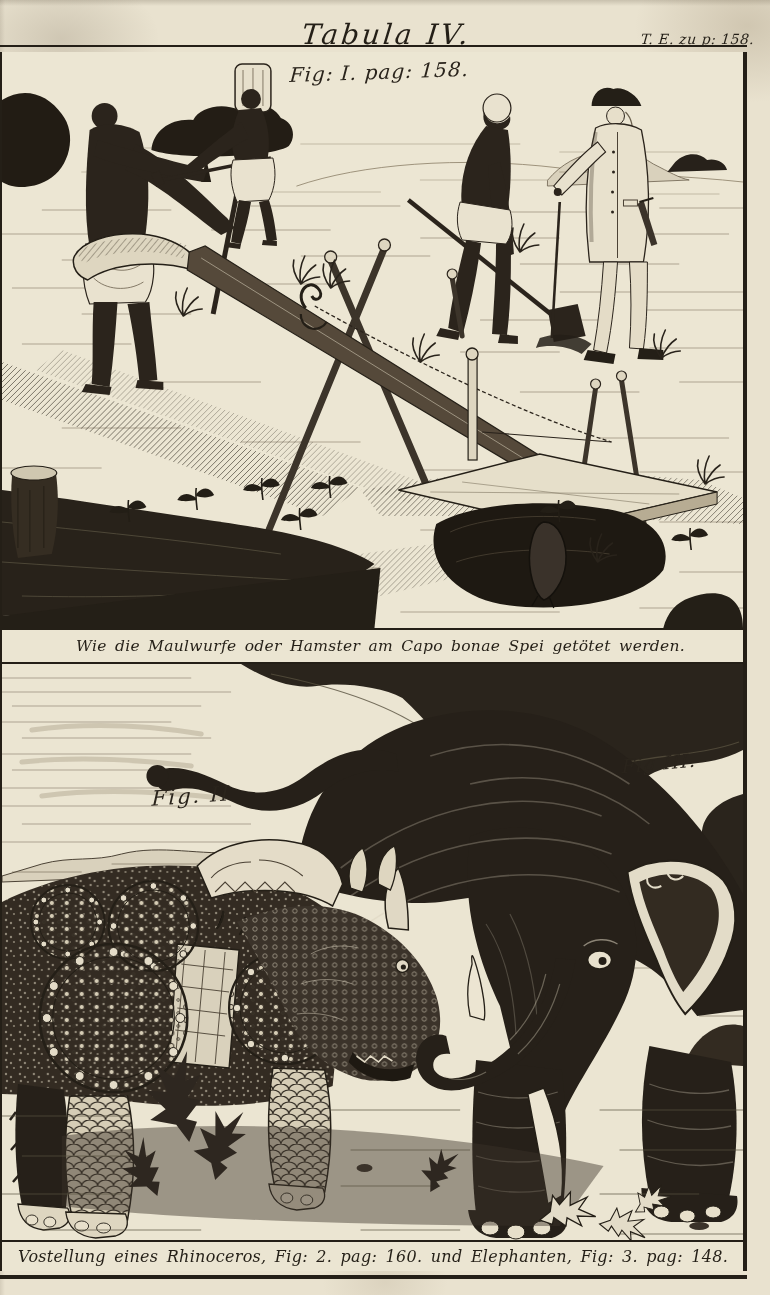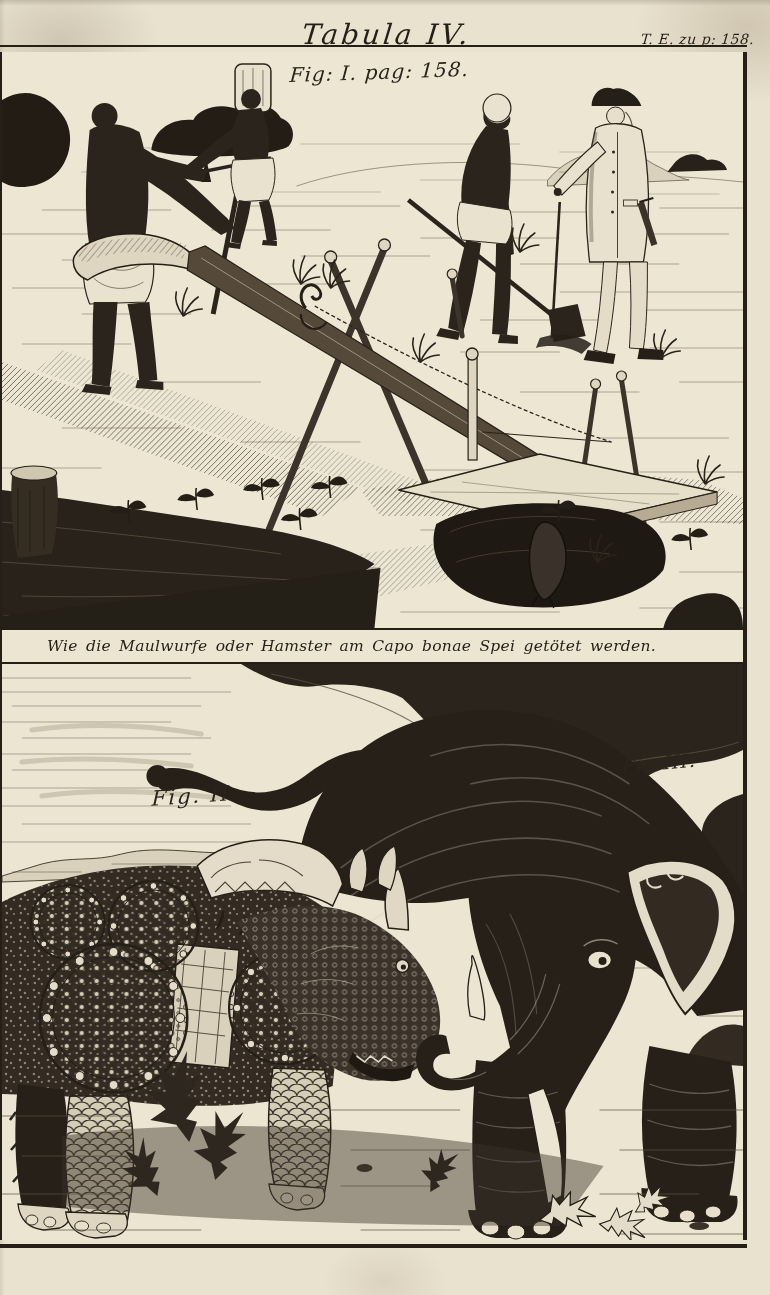--- a/index.html
+++ b/index.html
@@ -34,21 +34,21 @@
   .rule-top{border-top:3px solid #241f17;}
   .panel{position:relative;overflow:hidden;}
   .panel svg{display:block;width:100%;height:100%;}
   .p1{height:576px;}
   .p2{height:576px;}
   .cap{
     height:32px;border-top:2px solid #241f17;border-bottom:2px solid #241f17;
     display:flex;align-items:center;font-style:italic;font-size:15.5px;
     letter-spacing:.3px;word-spacing:3px;white-space:nowrap;background:#ebe5d2;
   }
-  .cap1{padding-left:45px;}
+  .cap1{padding-left:74px;}
   .cap2{height:29px;border-bottom:none;padding-left:16px;font-size:16px;}
   .figlabel{
     position:absolute;font-style:italic;color:#2a241c;white-space:nowrap;
     transform:skewX(-6deg) rotate(-2deg);
   }
   .fl1{left:288px;top:8px;font-size:20px;letter-spacing:1px;}
   .fl2{left:150px;top:120px;font-size:21px;letter-spacing:2px;transform:skewX(-6deg) rotate(-4deg);}
   .fl3{left:620px;top:88px;font-size:19px;letter-spacing:1px;transform:skewX(-6deg) rotate(-5deg);}
 </style>
 </head>
@@ -440,14 +440,15 @@
           <use href="#p2frond" transform="translate(636,548) scale(.9) rotate(60)"></use>
         </g>
         <ellipse cx="364" cy="504" rx="8" ry="4" fill="#3b332a"></ellipse>
         <ellipse cx="700" cy="562" rx="10" ry="4" fill="#3b332a"></ellipse>
       </g>
     </svg>
     <div class="figlabel fl2">Fig. II</div>
     <div class="figlabel fl3">Fig III.</div>
   </div>
 
+  <div class="cap cap2 rule-top">Vostellung eines Rhinoceros, Fig: 2. pag: 160. und Elephanten, Fig: 3. pag: 148.</div>
 
 </div>
 
 </body></html>

